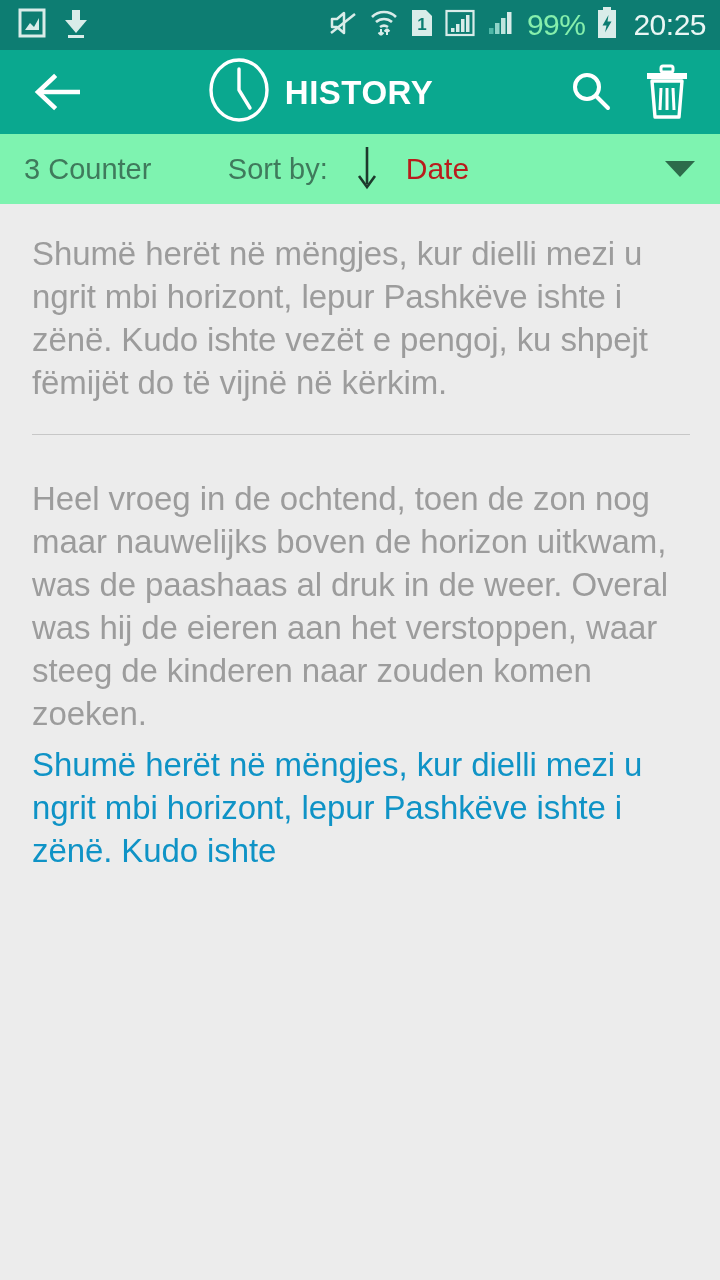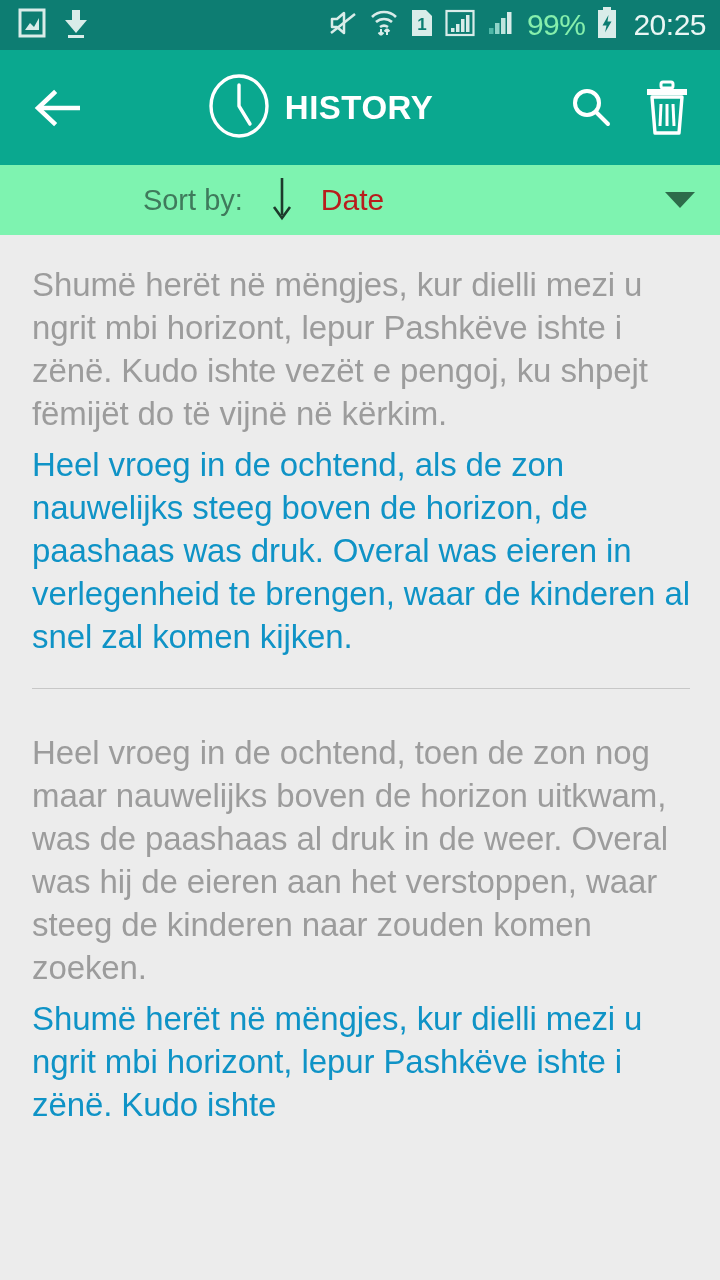--- a/index.html
+++ b/index.html
@@ -45,21 +45,21 @@
   #status-clock {
     color: #eaf6f4;
     font-size: 30px;
     letter-spacing: -0.5px;
     line-height: 1;
     margin-left: 4px;
   }
 
   
   #app-bar {
-    height: 115px;
+    height: 84px;
     background: #0aa88f;
     display: flex;
     align-items: center;
     box-sizing: border-box;
     padding: 0 22px 0 26px;
   }
   #back-button {
     width: 64px;
     height: 64px;
     display: flex;
@@ -273,20 +273,21 @@
       <rect x="4" y="9" width="40" height="6" fill="#ffffff"></rect>
       <path d="M9 17 L39 17 L36 53 L12 53 Z" fill="none" stroke="#ffffff" stroke-width="3.4" stroke-linejoin="round"></path>
       <line x1="18" y1="24" x2="17" y2="46" stroke="#ffffff" stroke-width="3"></line>
       <line x1="24" y1="24" x2="24" y2="46" stroke="#ffffff" stroke-width="3"></line>
       <line x1="30" y1="24" x2="31" y2="46" stroke="#ffffff" stroke-width="3"></line>
     </svg>
   </div>
 </div>
 
 <div id="sort-bar">
+  <span id="counter-label">3 Counter</span>
   <div id="sort-group">
     <span id="sort-by-label">Sort by:</span>
     <span id="sort-direction-icon">
       <svg width="26" height="46" viewBox="0 0 26 46">
         <line x1="13" y1="3" x2="13" y2="40" stroke="#1d3a2c" stroke-width="2.6"></line>
         <polyline points="5,32 13,43 21,32" fill="none" stroke="#1d3a2c" stroke-width="2.6"></polyline>
       </svg>
     </span>
     <span id="sort-value">Date</span>
   </div>
@@ -294,21 +295,20 @@
     <svg width="34" height="22" viewBox="0 0 34 22">
       <polygon points="2,3 32,3 17,19" fill="#2d6b4a"></polygon>
     </svg>
   </div>
 </div>
 
 <div id="history-list">
 
   <div class="history-entry">
     <p class="entry-source">Shumë herët në mëngjes, kur dielli mezi u ngrit mbi horizont, lepur Pashkëve ishte i zënë. Kudo ishte vezët e pengoj, ku shpejt fëmijët do të vijnë në kërkim.</p>
-    <p class="entry-translation">Heel vroeg in de ochtend, als de zon nauwelijks steeg boven de horizon, de paashaas was druk. Overal was eieren in verlegenheid te brengen, waar de kinderen al snel zal komen kijken.</p>
   </div>
 
   <div class="entry-divider"></div>
   <div class="entry-spacer"></div>
 
   <div class="history-entry">
     <p class="entry-source">Heel vroeg in de ochtend, toen de zon nog maar nauwelijks boven de horizon uitkwam, was de paashaas al druk in de weer. Overal was hij de eieren aan het verstoppen, waar steeg de kinderen naar zouden komen zoeken.</p>
     <p class="entry-translation">Shumë herët në mëngjes, kur dielli mezi u ngrit mbi horizont, lepur Pashkëve ishte i zënë. Kudo ishte</p>
   </div>
 

